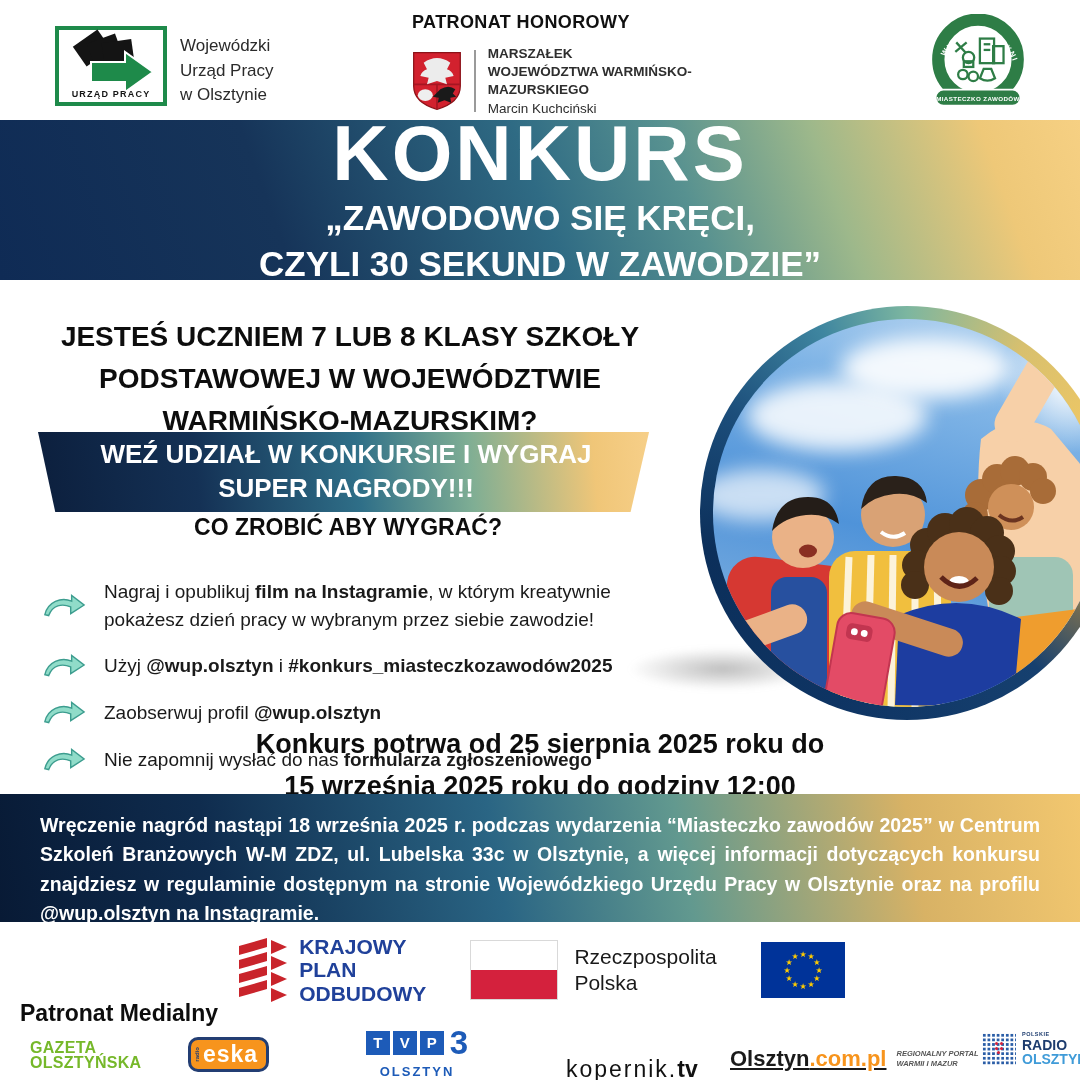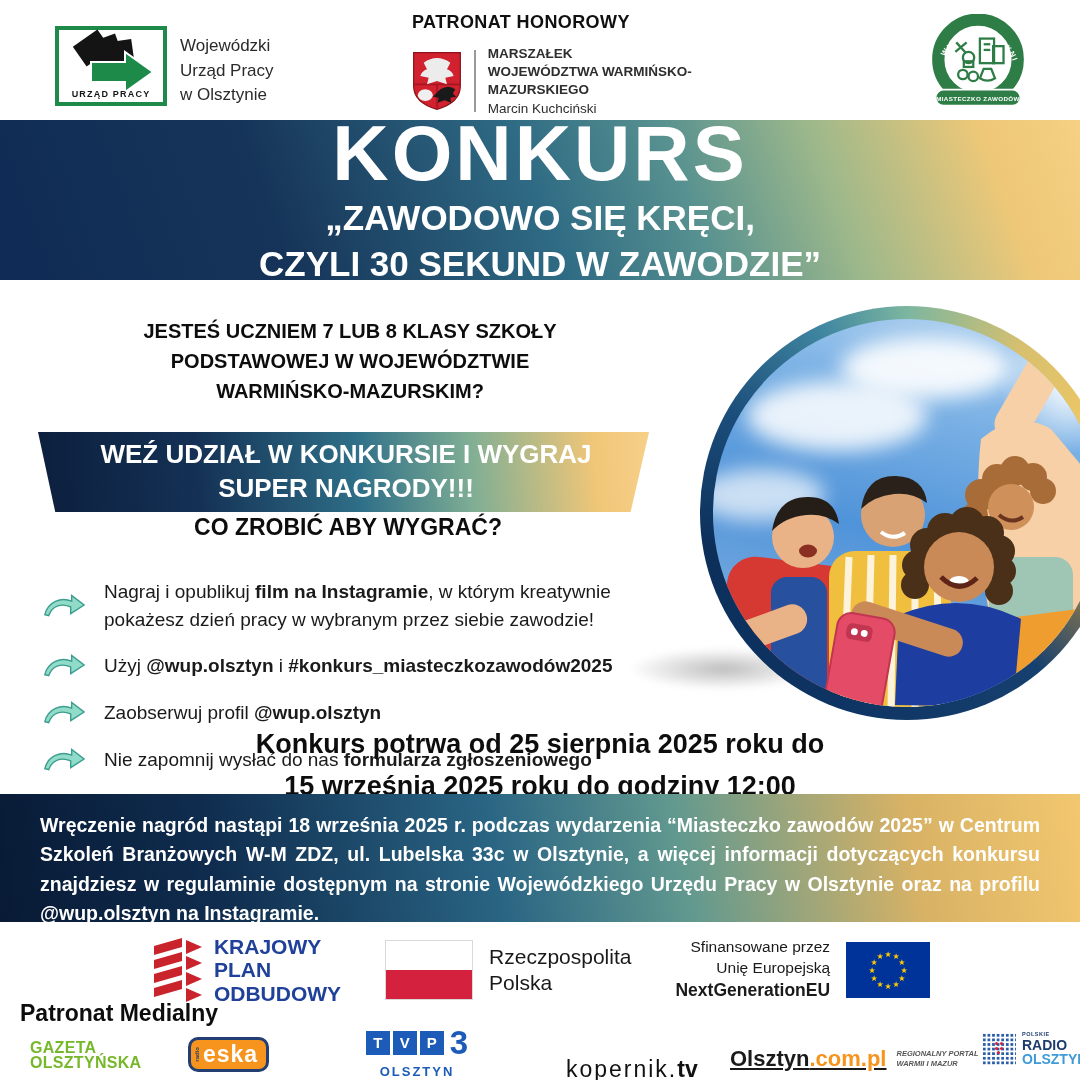--- a/index.html
+++ b/index.html
@@ -27,21 +27,21 @@
     left:0;top:120px;width:1080px;height:160px;
     background:linear-gradient(70deg,#0f2b55 0%,#163459 26%,#2f6b84 50%,#579190 63%,#9db88b 76%,#eec878 91%,#f6d083 100%);
     display:flex;flex-direction:column;align-items:center;justify-content:center;
     color:#fff;text-align:center;
   }
   .hero-title{font-size:78px;font-weight:800;letter-spacing:3px;line-height:1.02;}
   .hero-sub{font-size:35px;font-weight:800;line-height:1.25;margin-top:2px;}
 
   
   .question{left:50px;top:316px;width:600px;text-align:center;
-    font-size:20px;font-weight:800;line-height:1.5;color:#0d0d0d;}
+    font-size:28px;font-weight:800;line-height:1.5;color:#0d0d0d;}
   .cta{
     left:38px;top:432px;width:616px;height:80px;
     background:linear-gradient(85deg,#0c1f3d 0%,#143155 26%,#2f6f88 52%,#7fae94 70%,#f0c678 90%,#f7d08a 100%);
     clip-path:polygon(0% 0%,99.2% 0%,96.2% 100%,2.8% 100%);
     display:flex;align-items:center;justify-content:center;
   }
   .cta-text{color:#fff;font-size:26px;font-weight:800;text-align:center;line-height:1.3;}
   .how{left:40px;top:514px;width:616px;text-align:center;font-size:23px;font-weight:800;color:#0d0d0d;}
   .steps{left:42px;top:550px;width:630px;margin-top:28px;}
   .step{display:flex;align-items:center;gap:18px;margin-bottom:19px;}
@@ -342,25 +342,20 @@
   </div>
   <div class="pl">
     <div class="pl-flag">
         <div class="w"></div>
         <div class="r"></div>
       </div>
     <div class="pl-text pre">Rzeczpospolita
 Polska</div>
   </div>
   <div class="eu">
-    <div class="eu-text">
-      <div>Sfinansowane przez</div>
-      <div>Unię Europejską</div>
-      <div class="b">NextGenerationEU</div>
-    </div>
     <svg width="84" height="56" viewBox="0 0 84 56">
       <rect width="84" height="56" fill="#003399"></rect>
       <g fill="#ffcc00" font-size="8" text-anchor="middle">
         <text x="42" y="15">★</text>
           <text x="50" y="17">★</text>
           <text x="55.9" y="23">★</text>
         <text x="58" y="31">★</text>
           <text x="55.9" y="39">★</text>
           <text x="50" y="45">★</text>
         <text x="42" y="47">★</text>

